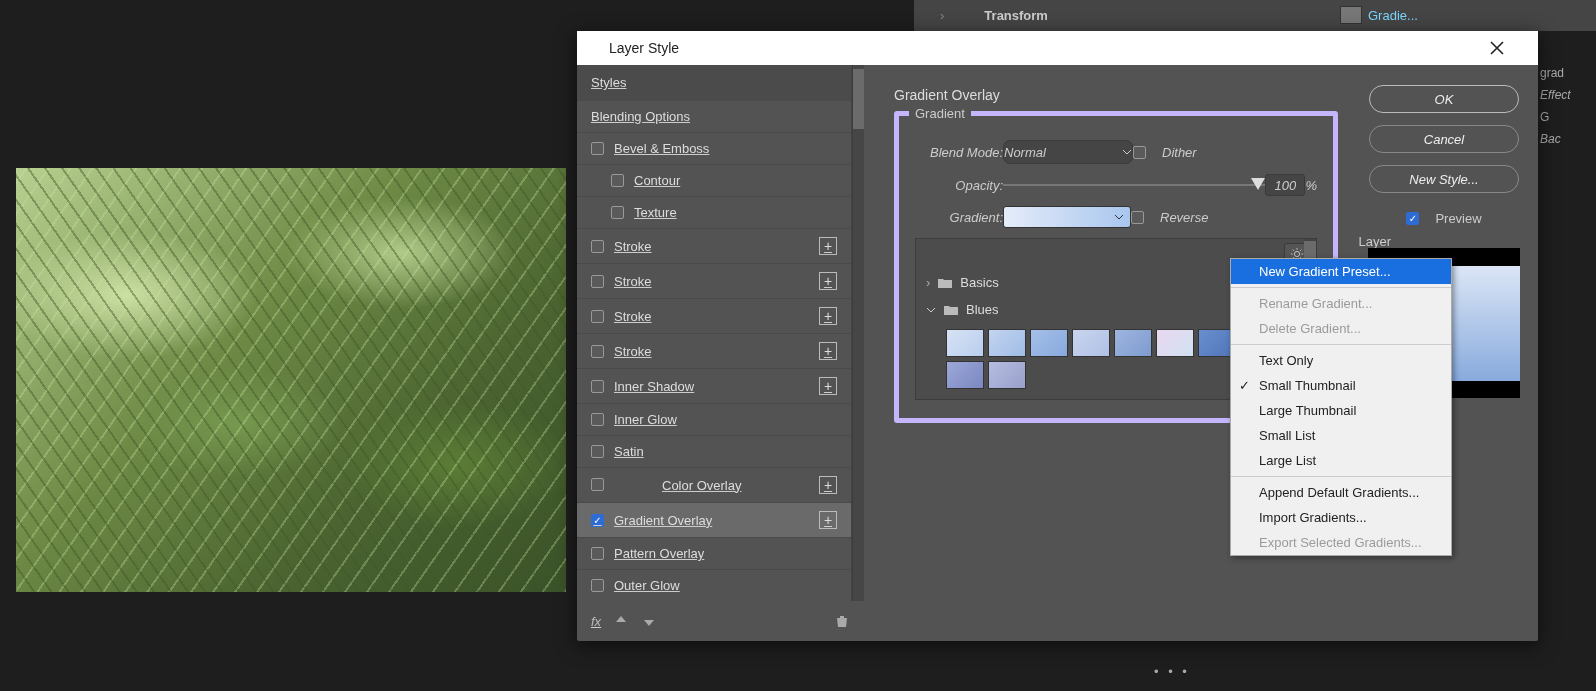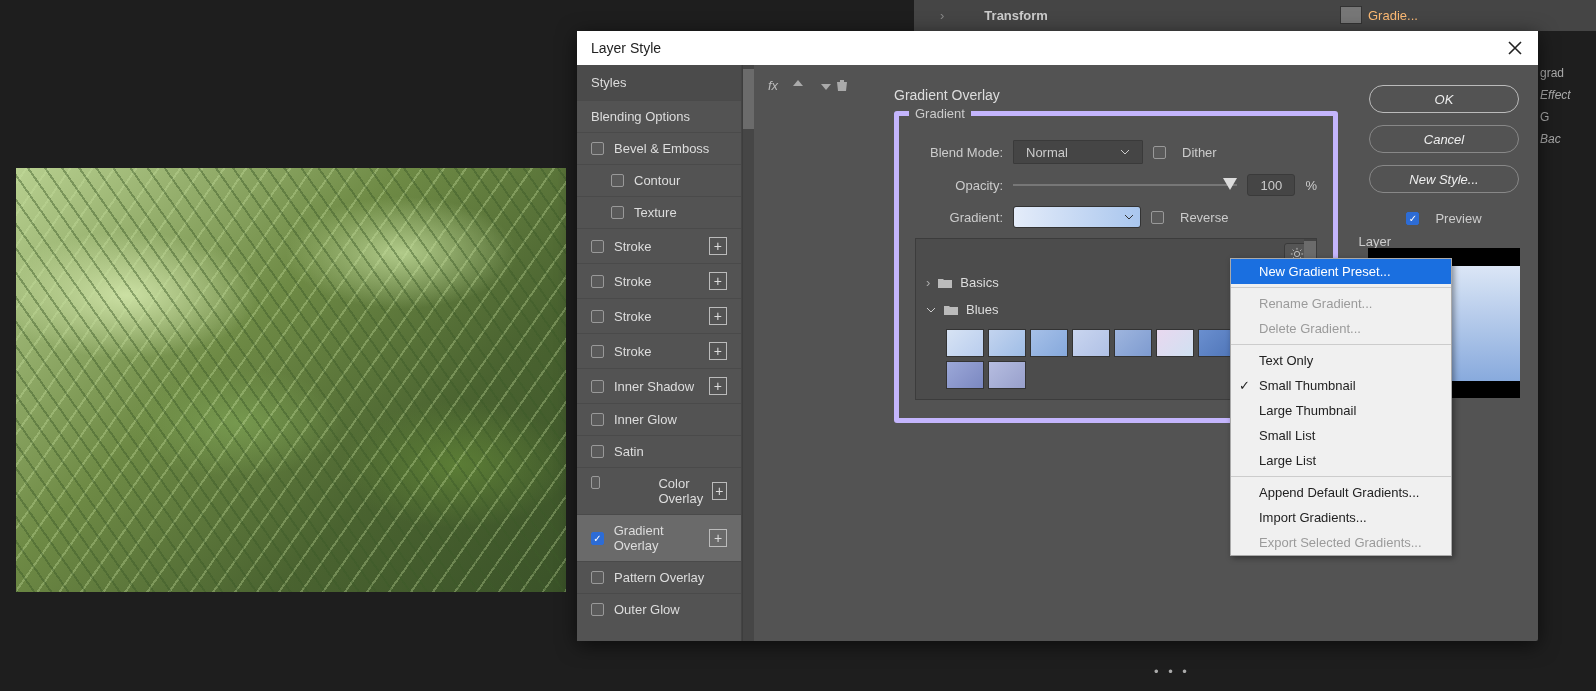--- a/index.html
+++ b/index.html
@@ -17,26 +17,26 @@
 .fern-bg::before, .fern-bg::after { content:""; position:absolute; inset:0;
   background: repeating-linear-gradient(55deg, rgba(60,90,40,0.25) 0 2px, transparent 2px 14px),
               repeating-linear-gradient(-55deg, rgba(200,225,160,0.18) 0 2px, transparent 2px 18px);
 }
 .grad-text { position: absolute; left: 92px; top: 290px; font-size: 110px; font-weight: 700;
   background: linear-gradient(180deg, #e8f0ff 0%, #b6cef0 55%, #7fa4d8 100%);
   -webkit-background-clip: text; background-clip: text; color: transparent; letter-spacing: -2px; }
 
 
 .dialog { position: absolute; left: 577px; top: 31px; width: 961px; height: 610px; background: #535353; border-radius: 2px; box-shadow: 0 4px 20px rgba(0,0,0,.6); }
-.titlebar { height: 34px; background: #fff; color: #222; display: flex; align-items: center; padding: 0 14px; font-size: 14px; justify-content: space-between; }
+.titlebar { height: 34px; background: #fff; color: #222; display: flex; align-items: center; padding: 0 32px; font-size: 14px; justify-content: space-between; }
 .titlebar .close-x { width: 18px; height: 18px; stroke: #222; cursor: pointer; }
 .dialog-body { display: flex; height: calc(100% - 34px); }
 
 
-.style-col { width: 287px; display: flex; flex-direction: row; }
+.style-col { width: 287px; display: flex; flex-direction: column; text-decoration: underline; }
 .style-scroll { display: flex; flex: 1; }
 .style-list { flex: 1; background: #535353; border-right: 1px solid #444; overflow: hidden; }
 .style-header { padding: 10px 14px; background: #4b4b4b; color: #ddd; font-size: 13px; }
 .style-item { display: flex; align-items: center; padding: 8px 14px; color: #ddd; font-size: 13px; border-top: 1px solid #4a4a4a; justify-content: space-between; }
 .style-item.indent { padding-left: 34px; }
 .style-item.selected { background: #6a6a6a; }
 .chk { width: 13px; height: 13px; border: 1px solid #999; border-radius: 2px; margin-right: 10px; display: inline-flex; align-items: center; justify-content: center; background:#5a5a5a;}
 .chk.checked { background: #2d6cd5; border-color:#2d6cd5;}
 .chk.checked::after { content:"✓"; color:#fff; font-size:10px; }
 .plus-box { width: 18px; height: 18px; border: 1px solid #bbb; display: flex; align-items: center; justify-content: center; color: #ddd; font-size: 14px; }
@@ -44,28 +44,28 @@
 .vscroll .thumb { width: 100%; background: #6b6b6b; }
 .style-footer { height: 40px; display:flex; align-items:center; justify-content:space-between; padding:0 14px; color:#bbb; }
 .style-footer .left-ico { display:flex; gap:12px; align-items:center;}
 .ico { width:16px; height:16px; fill:#aaa; }
 
 
 .center { flex: 1; padding: 22px 12px 22px 30px; position: relative; }
 .group { border: 5px solid #c4b5fd; border-radius: 3px; padding: 14px 16px 18px; position: relative; margin-top: 8px;}
 .group-title { position:absolute; top:-10px; left:10px; background:#535353; padding:0 6px; color:#ccc; font-size:13px;}
 .section-title { color:#ddd; font-size:14px; margin-bottom:2px; }
-.row { display:flex; align-items:center; margin:10px 0; gap:10px;}
+.row { display:flex; align-items:center; margin:10px 0; gap:0;font-style:italic;}
 .label { width: 88px; text-align:right; color:#ccc; }
-.select { display:flex; align-items:center; border:1px solid #3a3a3a; background:#454545; height:24px; padding:0 12px; border-radius:1px; min-width:130px; justify-content:space-between;}
+.select { display:flex; align-items:center; border:1px solid #3a3a3a; background:#454545; height:24px; padding:0 0; border-radius:7px; min-width:130px; justify-content:space-between;}
 .caret { width:10px;height:10px; }
 .slider { flex:1; height:18px; position:relative; }
 .slider .track{position:absolute; left:0; right:0; top:8px; height:2px; background:#777;}
 .slider .knob{position:absolute; right:0; top:2px; width:0;height:0;border-left:7px solid transparent;border-right:7px solid transparent;border-top:12px solid #ddd;}
-.numbox { width:48px; height:22px; border:1px solid #3a3a3a; background:#454545; display:flex; align-items:center; justify-content:center; border-radius:3px;}
+.numbox { width:40px; height:22px; border:1px solid #3a3a3a; background:#454545; display:flex; align-items:center; justify-content:center; border-radius:3px;}
 .grad-swatch { width:128px; height:22px; background:linear-gradient(90deg,#e4ecf9,#a9c6ee); border:1px solid #333; border-radius:3px; display:flex; align-items:center; justify-content:flex-end; padding-right:6px;}
 .inline-chk { display:flex; align-items:center; gap:6px;}
 
 
 .preset-box { border:1px solid #3c3c3c; margin-top:8px; background:#4c4c4c; position:relative;}
 .preset-head { display:flex; align-items:center; justify-content:space-between; padding:4px 6px;}
 .gear-btn { width:26px;height:22px; border:1px solid #3a3a3a; background:#555; display:flex;align-items:center;justify-content:center; border-radius:3px;}
 .folder-row { display:flex; align-items:center; gap:8px; padding:6px 10px; color:#ddd;}
 .folder-ico { width:14px;height:12px;}
 .swatch-grid { display:flex; flex-wrap:wrap; gap:4px; padding:6px 10px 10px 30px; }
@@ -85,21 +85,21 @@
 
 
 .ctx { position:absolute; left:1230px; top:258px; width:222px; background:#f0f0f0; border:1px solid #aaa; box-shadow:2px 2px 6px rgba(0,0,0,.4); color:#222; font-size:13px; z-index:50;}
 .ctx .item { padding:5px 16px 5px 28px; position:relative;}
 .ctx .item.hl { background:#1a6fe0; color:#fff;}
 .ctx .item.disabled { color:#9b9b9b;}
 .ctx .sep { height:1px; background:#ccc; margin:3px 0;}
 .ctx .check::before{content:"✓"; position:absolute; left:8px;}
 .top-strip { position:absolute; left:914px; top:0; width:682px; height:31px; background:#454545; display:flex; align-items:center; color:#ccc;}
 .top-strip .transform{margin-left:40px; font-weight:600;}
-.mini-panel { position:absolute; left:1340px; top:0; width:120px; height:30px; display:flex; align-items:center; gap:6px; color:#fdba74;}
+.mini-panel { position:absolute; left:1340px; top:0; width:120px; height:30px; display:flex; align-items:center; gap:6px; color:#7dd3fc;}
 .mini-thumb{width:22px;height:18px;background:#777;border:1px solid #333;}
 .right-meta { position:absolute; left:1540px; top:62px; color:#aaa; font-size:12px; line-height:22px;}
 .right-meta div{white-space:nowrap;}
 .dots { position:absolute; left:1154px; top:664px; color:#aaa; letter-spacing:3px;}
 </style>
 </head>
 <body>
 
 <div class="top-strip">
   <span style="margin-left:26px;color:#888;">›</span>

